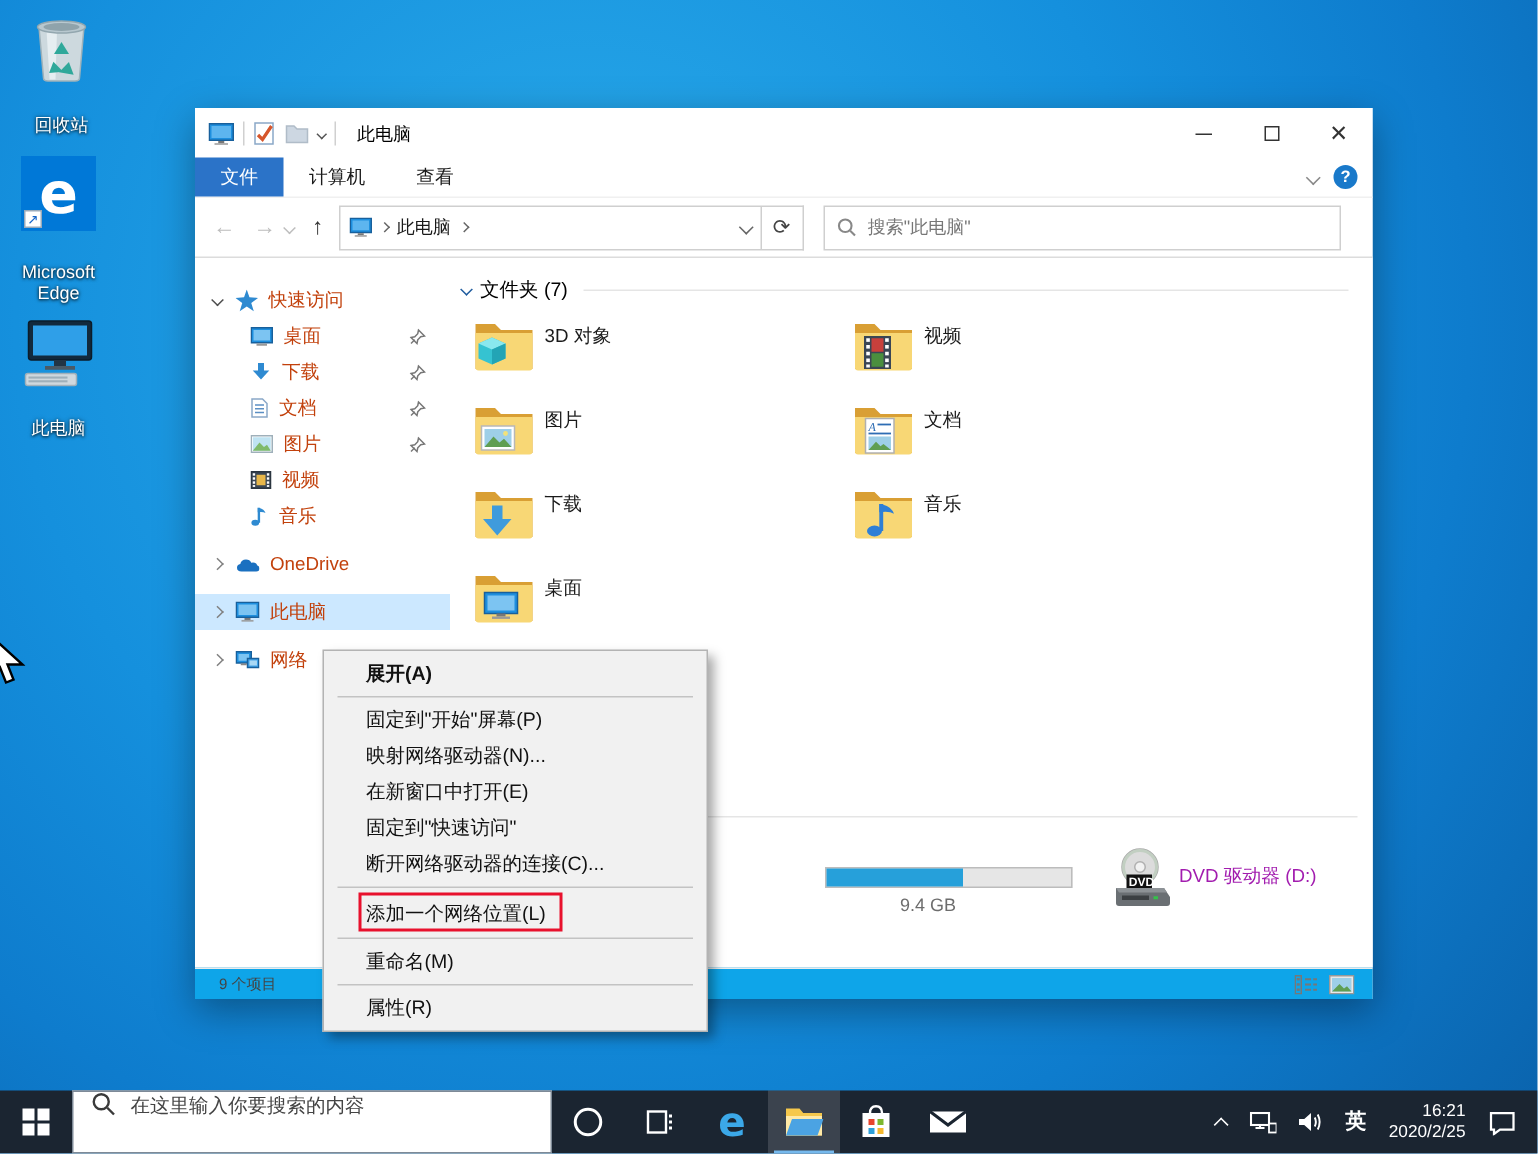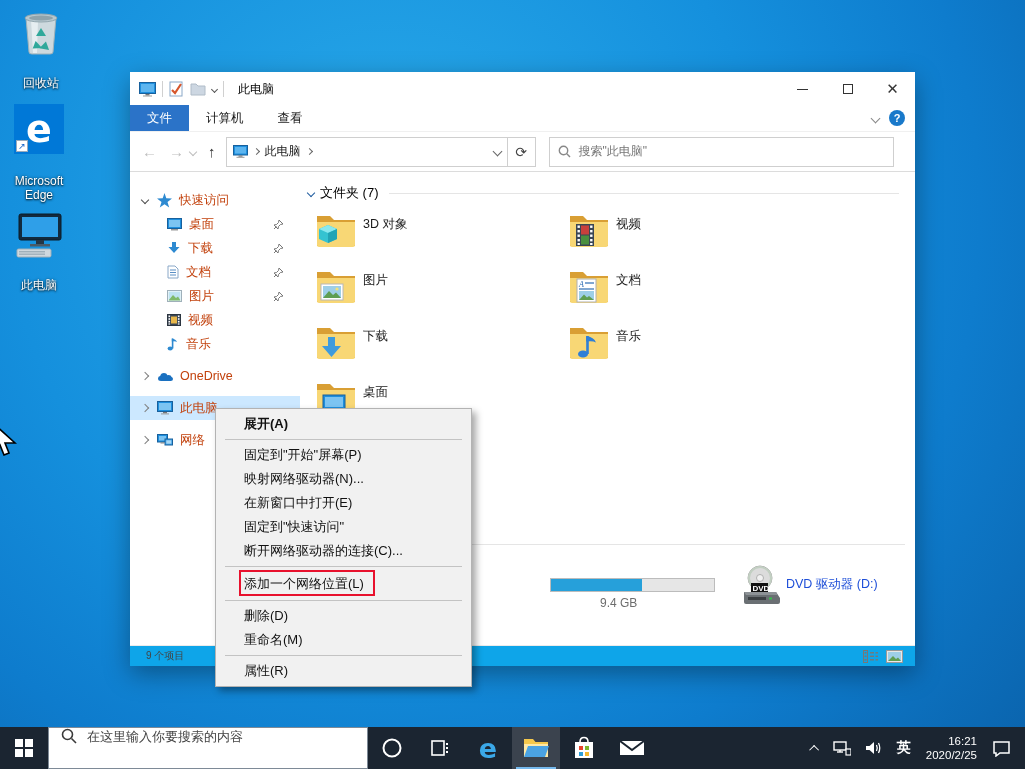--- a/index.html
+++ b/index.html
@@ -68,28 +68,28 @@
   .group-head { position:absolute; left:8px; top:12px; right:16px; display:flex; align-items:center; gap:6px; color:#000000; font-size:13px; }
   .group-head .line { flex:1; height:1px; background:#e5e5e5; margin-left:4px; }
   .tile { position:absolute; width:230px; height:46px; }
   .tile .ficon { position:absolute; left:0; top:2px; }
   .tile .flabel { position:absolute; left:48px; top:6px; font-size:12.5px; color:#1a1a1a; }
   .sec-line { position:absolute; left:8px; right:10px; top:372px; height:1px; background:#e5e5e5; }
   .cap-bar { position:absolute; left:250px; top:406px; width:165px; height:14px; border:1px solid #bcbcbc; background:#e6e6e6; }
   .cap-bar .fill { height:100%; width:56%; background:#26a0da; }
   .cap-text { position:absolute; left:300px; top:424px; font-size:12px; color:#6d6d6d; }
   .dvd-tile { position:absolute; left:438px; top:392px; width:260px; height:50px; }
-  .dvd-tile .dlabel { position:absolute; left:48px; top:12px; font-size:12.5px; color:#1d4ed8; }
+  .dvd-tile .dlabel { position:absolute; left:48px; top:12px; font-size:12.5px; color:#a21caf; }
 
   .statusbar { position:absolute; left:0; bottom:0; right:0; height:21px; background:#0ea5e9; border-top:1px solid #ebebeb; display:flex; align-items:center; font-size:10px; color:#444; }
   .statusbar .cnt { padding-left:16px; }
   .view-icons { margin-left:auto; display:flex; gap:8px; padding-right:12px; }
 
   
-  .ctx { position:absolute; left:215px; top:408px; width:257px; background:#f1f1f1; border:1px solid #b3b3b3; box-shadow:4px 4px 7px rgba(0,0,0,.35); z-index:50; padding:3px 0; }
+  .ctx { position:absolute; left:215px; top:433px; width:257px; background:#f1f1f1; border:1px solid #b3b3b3; box-shadow:4px 4px 7px rgba(0,0,0,.35); z-index:50; padding:3px 0; }
   .mi { height:24px; line-height:24px; padding-left:28px; font-size:13px; color:#111; position:relative; }
   .mi.bold { font-weight:bold; }
   .mi.hl { height:27px; line-height:27px; }
   .msep { height:1px; background:#c3c3c3; margin:3px 9px; }
   .redbox { position:absolute; left:23px; top:0; width:136px; height:26px; border:2px solid #e8112d; }
 
   
   .taskbar { position:absolute; left:0; bottom:0; width:1025px; height:42px; background:#1b2531; display:flex; align-items:stretch; z-index:60; }
   .tb-start { width:48px; display:flex; align-items:center; justify-content:center; }
   .winlogo { display:grid; grid-template-columns:8px 8px; grid-template-rows:8px 8px; gap:1.5px; }
@@ -574,21 +574,20 @@
   <div class="mi">映射网络驱动器(N)...</div>
   <div class="mi">在新窗口中打开(E)</div>
   <div class="mi">固定到"快速访问"</div>
   <div class="mi">断开网络驱动器的连接(C)...</div>
   <div class="msep"></div>
   <div class="mi hl">
     <span>添加一个网络位置(L)</span>
     <span class="redbox"></span>
   </div>
   <div class="msep"></div>
-  <div class="mi">删除(D)</div>
   <div class="mi">重命名(M)</div>
   <div class="msep"></div>
   <div class="mi">属性(R)</div>
 </div>
 
 <div class="taskbar">
   <div class="tb-start">
     <span class="winlogo">
         <div></div>
         <div></div>

